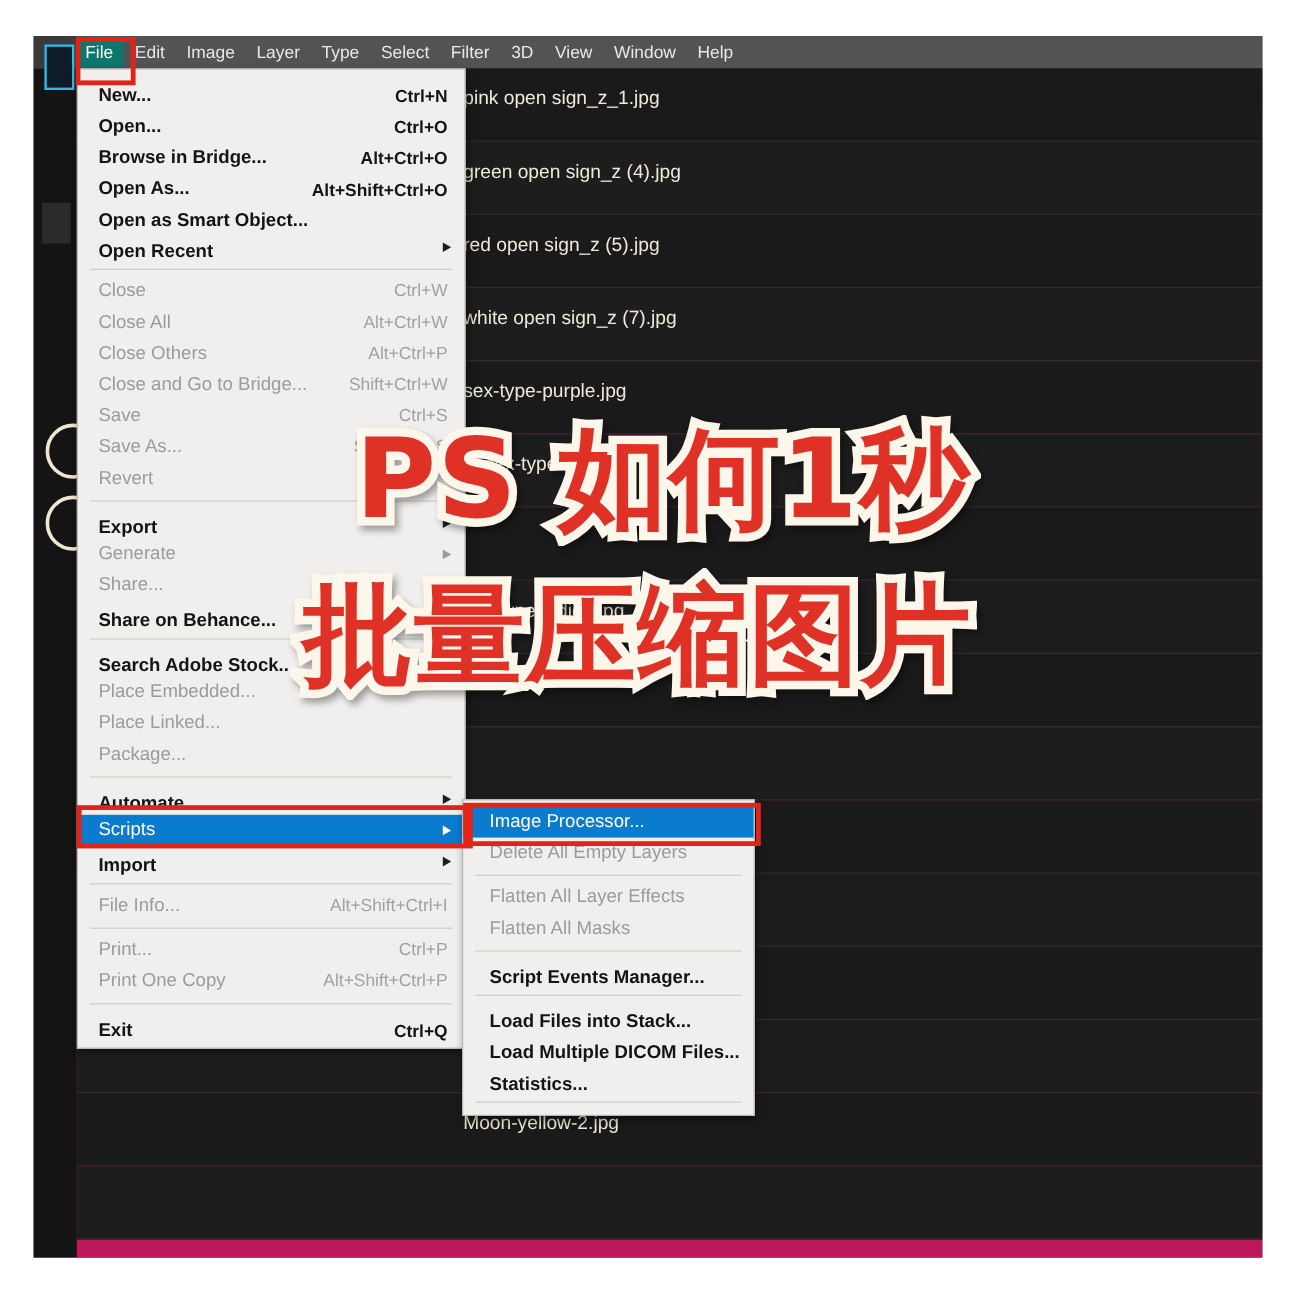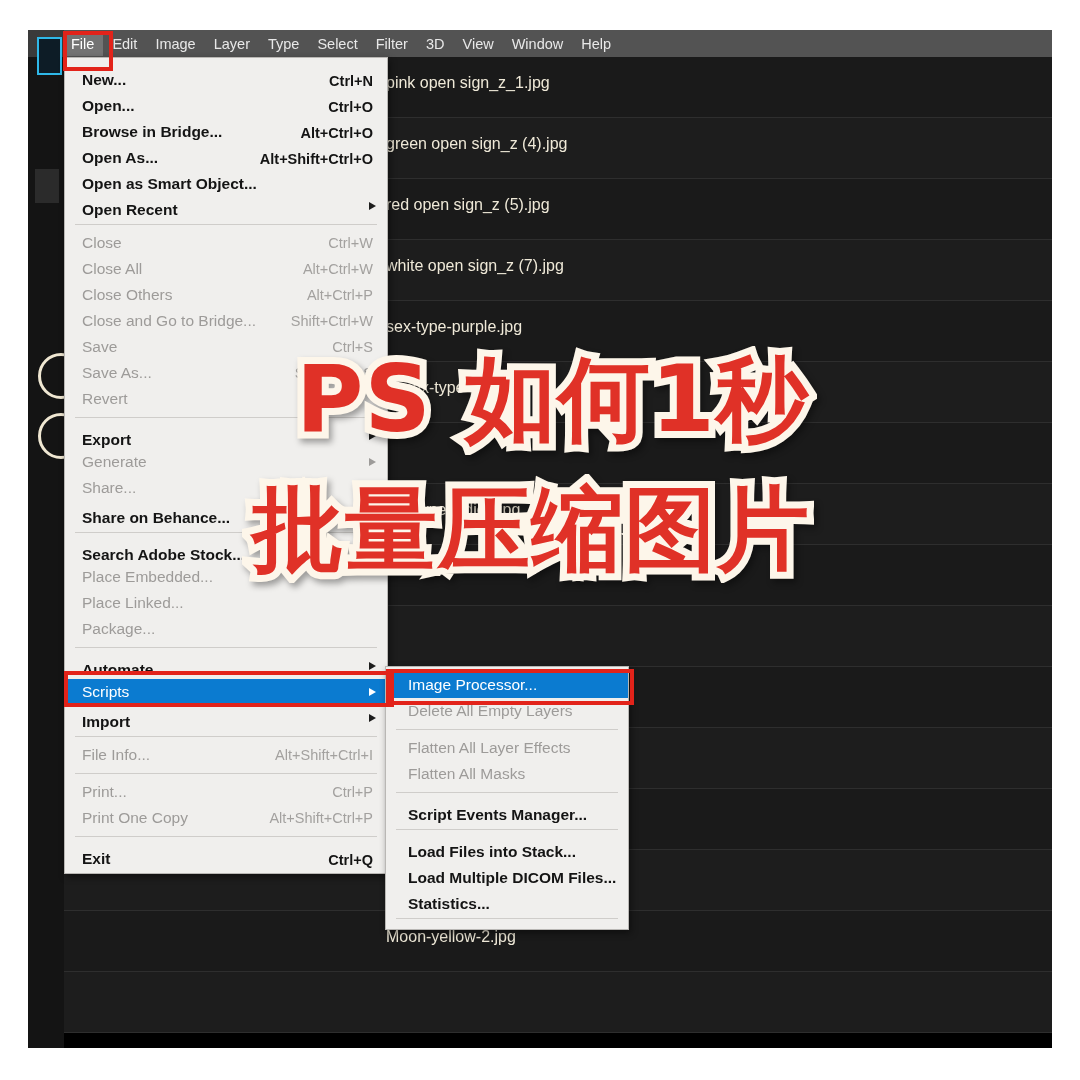--- a/index.html
+++ b/index.html
@@ -13,25 +13,25 @@
        background:#1b1b1b;overflow:hidden;}
 
   
   #menubar{position:absolute;left:0;top:0;width:1024px;height:27px;
            background:#535353;display:flex;align-items:center;}
   .ps-logo{width:17px;height:17px;margin-left:6px;margin-right:9px;
            border-radius:3px;background:#0a1a2b;border:1.5px solid #31c5f0;
            color:#31c5f0;font-size:10px;font-weight:bold;line-height:14px;
            text-align:center;letter-spacing:-0.5px;}
   .mi{color:#e8e8e8;font-size:14.5px;padding:4px 9px;white-space:nowrap;}
-  .mi.active{background:#737373;color:#ffffff;}
+  .mi.active{background:#0f766e;color:#ffffff;}
 
   
   #canvas{position:absolute;left:0;top:27px;width:1024px;height:991px;
-          background:#000000;}
+          background:#be185d;}
 
   
   #rail{position:absolute;left:0;top:0;width:36px;height:991px;background:#141414;}
   .rail-head{position:absolute;left:0;top:-27px;width:36px;height:27px;background:#3a3a3a;}
   .thumb-sel{position:absolute;left:9px;top:-20px;width:21px;height:34px;
              background:#0d1c26;border:2.5px solid #2fb8e8;}
   .thumb-grey{position:absolute;left:7px;top:112px;width:24px;height:34px;background:#2b2b2b;}
   .circ{position:absolute;left:10px;width:40px;height:40px;border-radius:50%;
         border:3px solid #efe7d2;background:transparent;}
 

